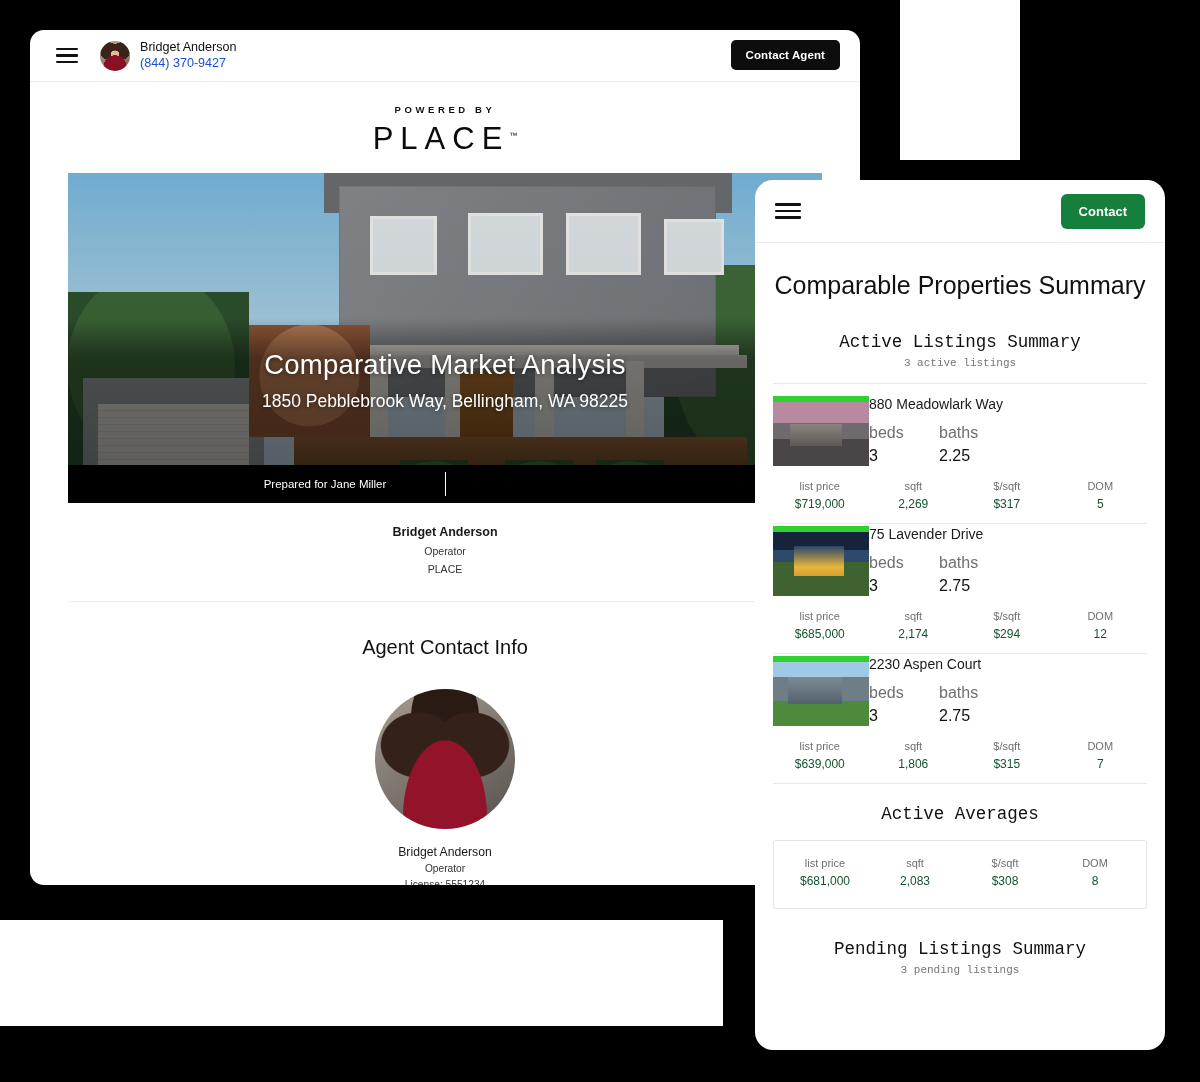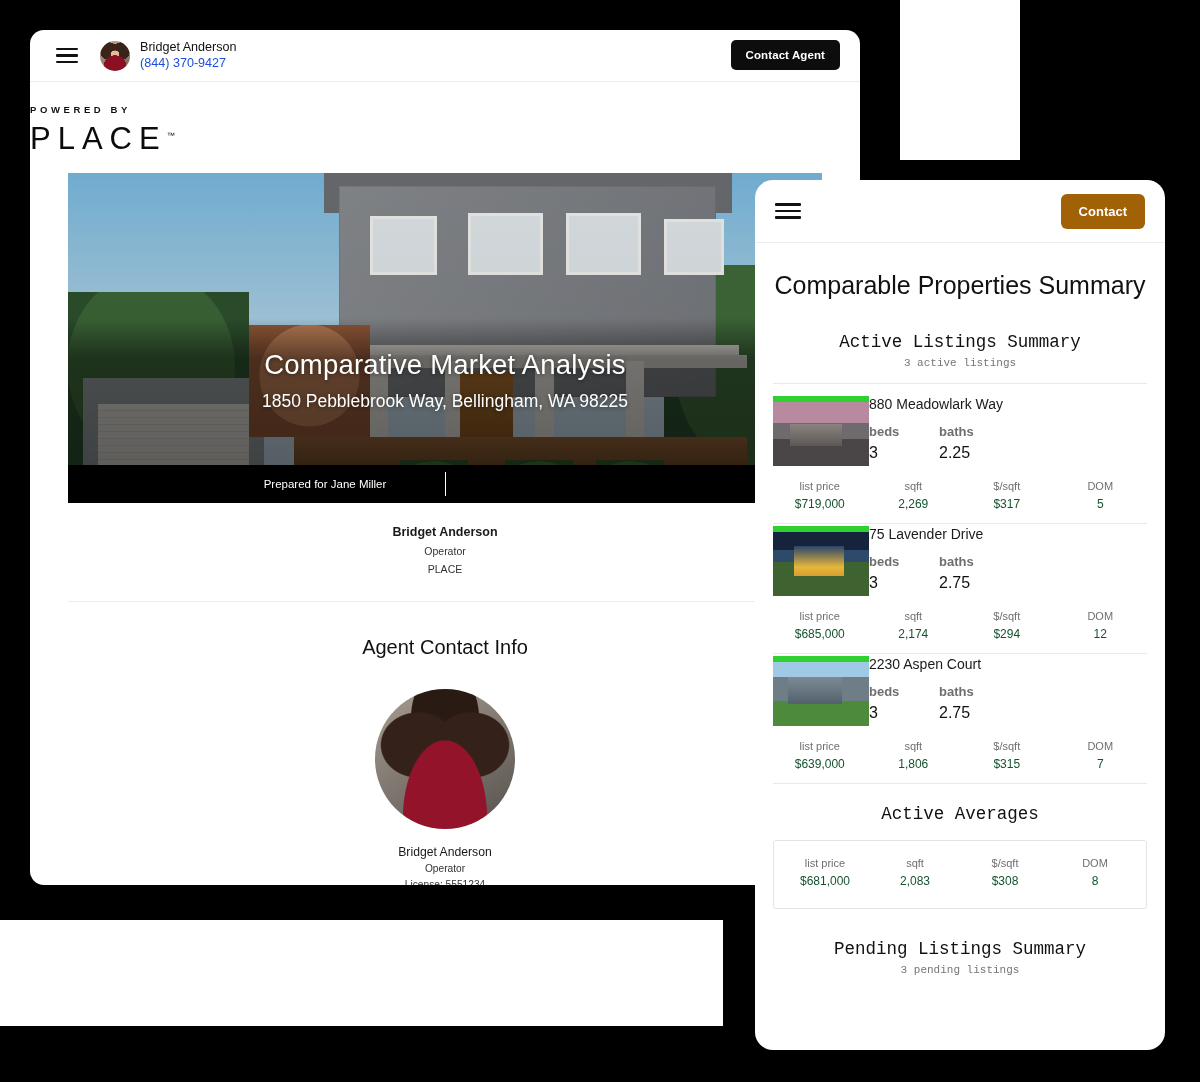--- a/index.html
+++ b/index.html
@@ -46,21 +46,21 @@
   .chip-lines .nm { font-size: 12.6px; color:#111; }
   .chip-lines .ph { font-size: 12.6px; color:#1d4ed8; }
   #contact-agent-btn {
     position:absolute; right:20px; top:10px;
     background:#0d0d0d; color:#fff; border:none; border-radius:5px;
     font-family:"Liberation Sans", sans-serif;
     font-size: 11.5px; font-weight: 700; letter-spacing:.1px;
     padding: 9px 15px; cursor:pointer;
   }
 
-  #place-logo-wrap { padding: 22px 0 16px; }
+  #place-logo-wrap { text-align:center; padding: 22px 0 16px; }
   #powered-by {
     font-size: 9.5px; font-weight: 700; letter-spacing: 3.6px; color:#111;
   }
   #place-word {
     font-size: 31px; font-weight: 400; letter-spacing: 7px; color:#0b0b0b;
     margin-top: 6px; position: relative; display:inline-block;
   }
   #place-tm { font-size: 8px; vertical-align: super; letter-spacing:0; }
 
   
@@ -150,21 +150,21 @@
   #mobile-card {
     position:absolute; left:755px; top:180px;
     width: 410px; height: 870px;
     background:#ffffff; border-radius: 18px; overflow:hidden;
   }
   #mobile-topbar {
     height: 63px; display:flex; align-items:center; justify-content:space-between;
     padding: 0 20px; border-bottom:1px solid #ececec;
   }
   #contact-btn {
-    background:#a16207; color:#fff; border:none; border-radius:6px;
+    background:#15803d; color:#fff; border:none; border-radius:6px;
     font-family:"Liberation Sans", sans-serif;
     font-size: 13px; font-weight: 700; padding: 10px 18px; cursor:pointer;
   }
   #mobile-title { text-align:center; font-size: 25px; font-weight:400; color:#111;
                   padding: 28px 12px 10px; }
   .sec-head { text-align:center; padding-top: 22px; font-family: Liberation Mono, monospace; }
   .sec-head h3 { font-size: 17.5px; font-weight: 400; color:#111; }
   .sec-head .sub { font-size: 11px; color:#767676; margin-top: 5px; }
 
   .listings { padding: 14px 18px 0; }
@@ -179,21 +179,21 @@
   .t2 { background: linear-gradient(#16233d 0 34%, #2d4a6b 34% 52%, #3f6330 52% 100%); }
   .t2::after { content:""; position:absolute; left:22%; top:28%; width:52%; height:44%;
                background: linear-gradient(#2b4668,#e6b63c 70%, #d6a02e); }
   .t3 { background: linear-gradient(#9fc9e4 0 30%, #6f7d86 30% 64%, #4e8a3c 64% 100%); }
   .t3::after { content:""; position:absolute; left:16%; top:30%; width:56%; height:38%;
                background: linear-gradient(#7b8b96,#53616c); }
   .listing-meta { flex: 1; min-width: 0; }
   .addr { font-size: 14px; color:#1a1a1a; }
   .bb-row { display:flex; margin-top: 12px; }
   .bb { width: 70px; }
-  .bb .k { font-size: 13px; color:#6f6f6f;font-weight:bold; }
+  .bb .k { font-size: 16px; color:#6f6f6f; }
   .bb .v { font-size: 16px; color:#111; margin-top: 5px; }
   .stats { display:flex; margin-top: 14px; }
   .stat { flex:1; text-align:center; }
   .stat .k { font-size: 11px; color:#6f6f6f; }
   .stat .v { font-size: 12px; color:#14532d; margin-top: 5px; }
 
   #averages-box {
     margin: 16px 18px 0; border:1px solid #e4e4e4; border-radius: 3px;
     padding: 16px 6px 20px; display:flex;
   }

